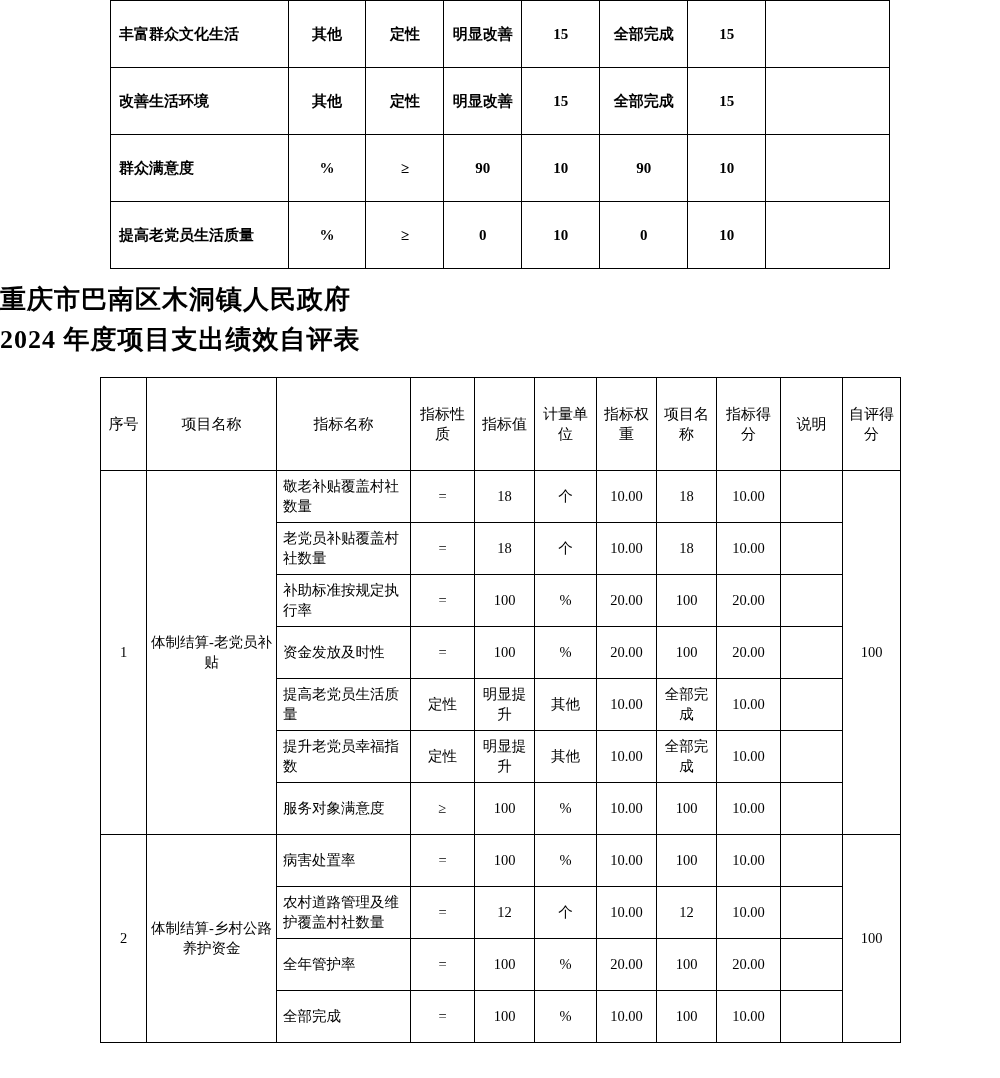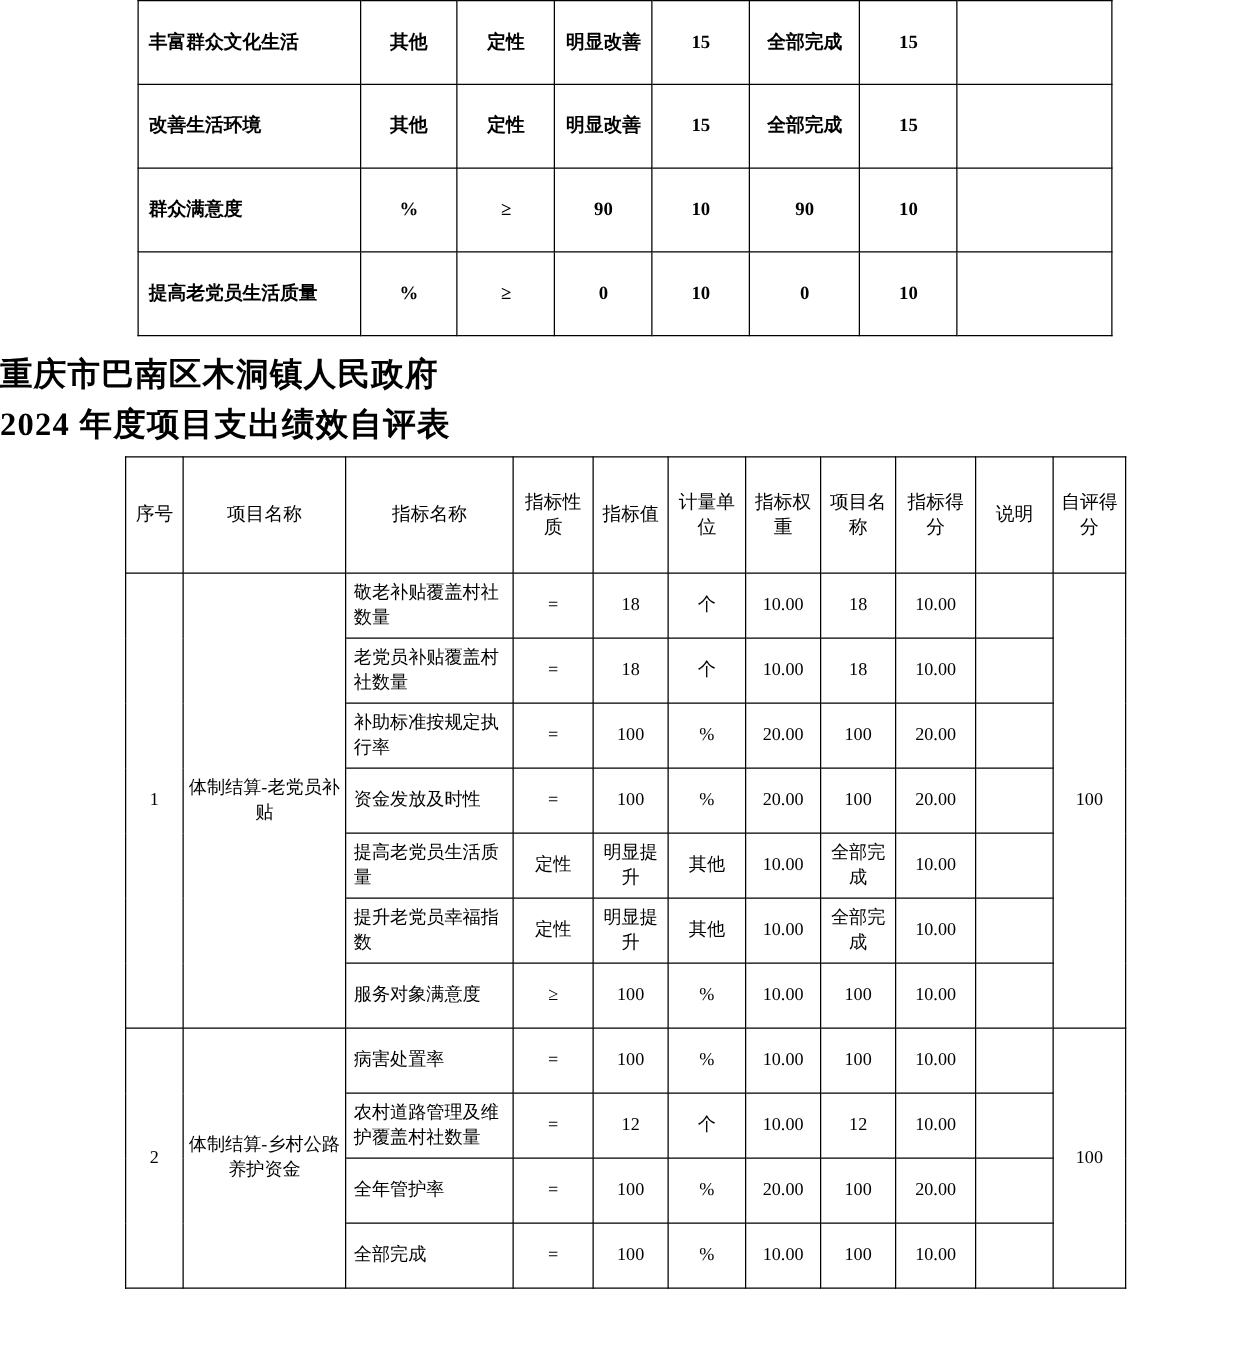--- a/index.html
+++ b/index.html
@@ -63,21 +63,21 @@
     font-weight: bold;
     font-size: 26px;
     letter-spacing: 1px;
     line-height: 1.55;
   }
 
   
   .main-table-wrap {
     position: absolute;
     left: 100px;
-    top: 365px;
+    top: 377px;
     width: 800px;
   }
   table.main {
     border-collapse: collapse;
     table-layout: fixed;
     width: 100%;
   }
   table.main td, table.main th {
     border: 1px solid #000000;
     padding: 3px 2px;

